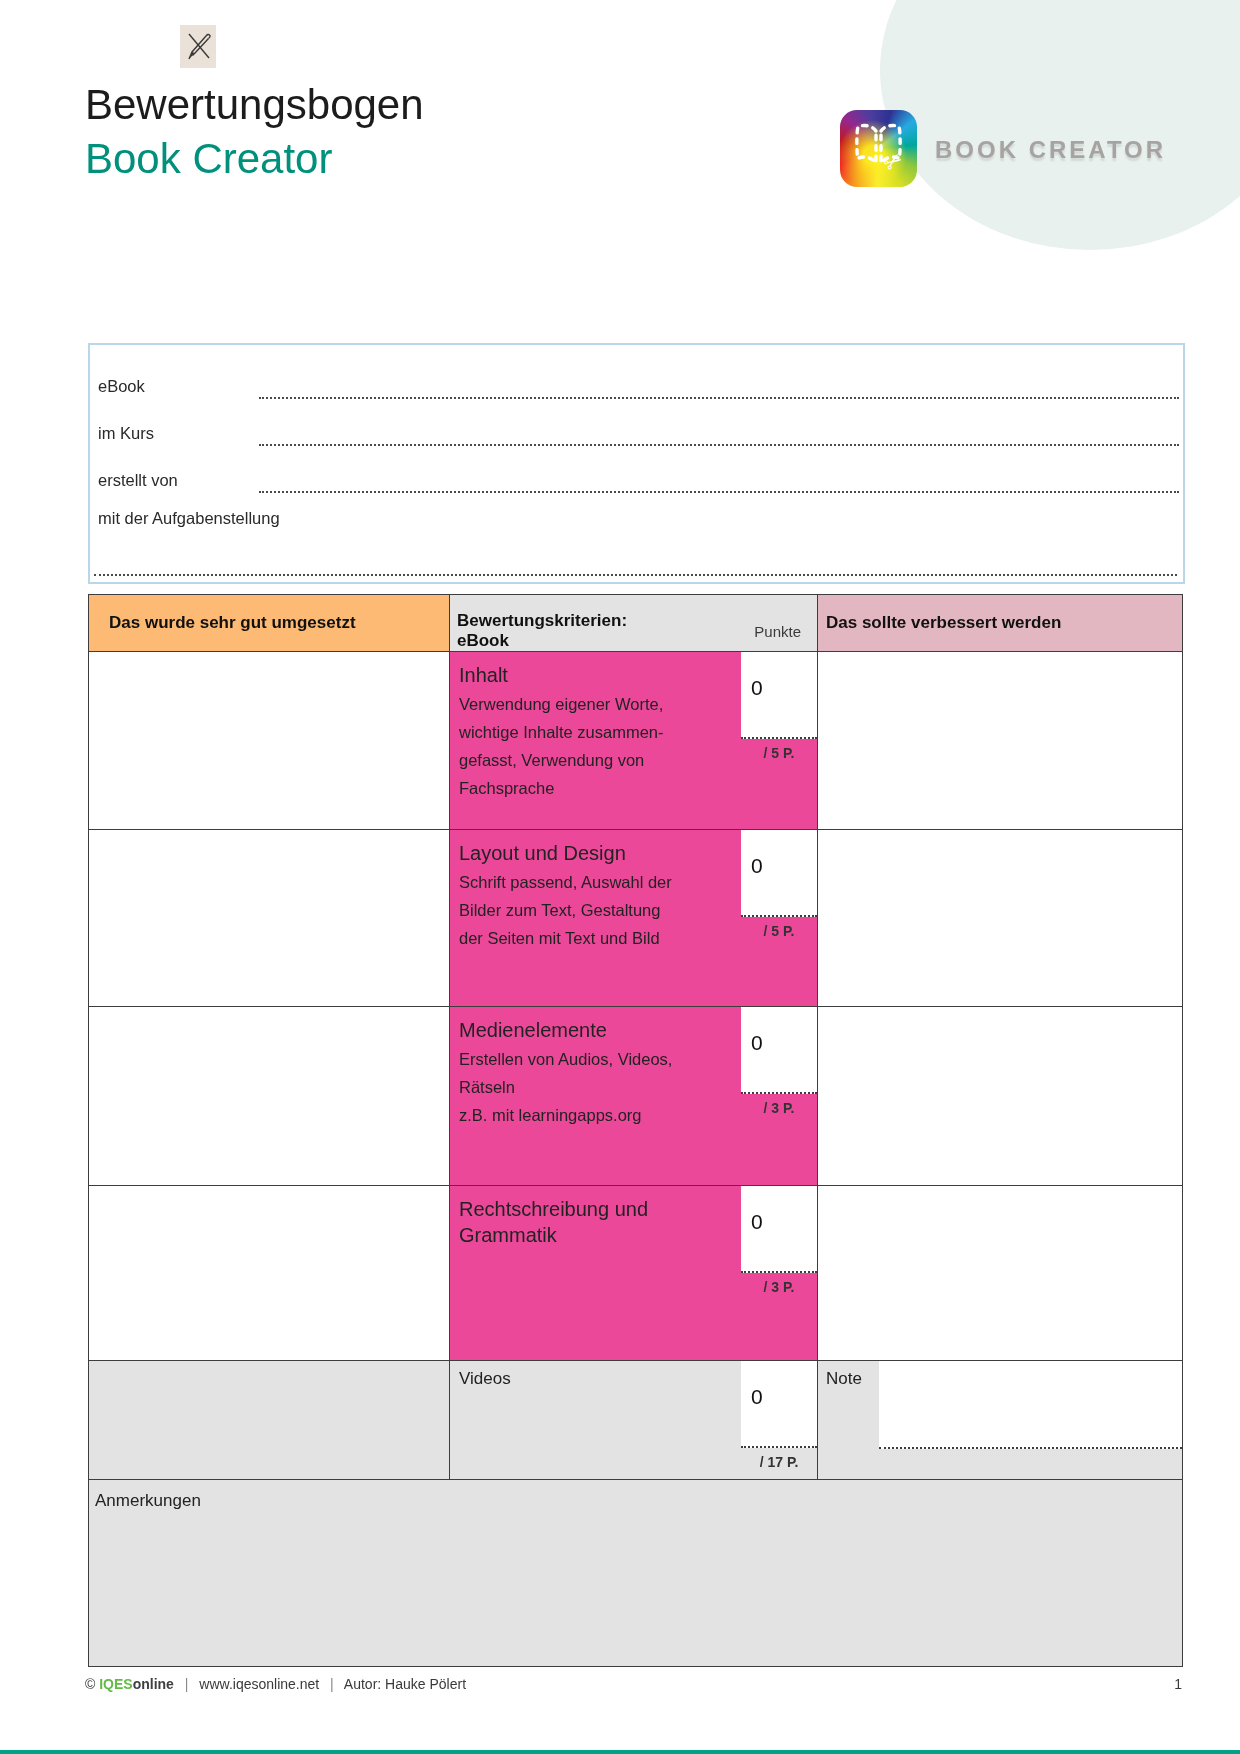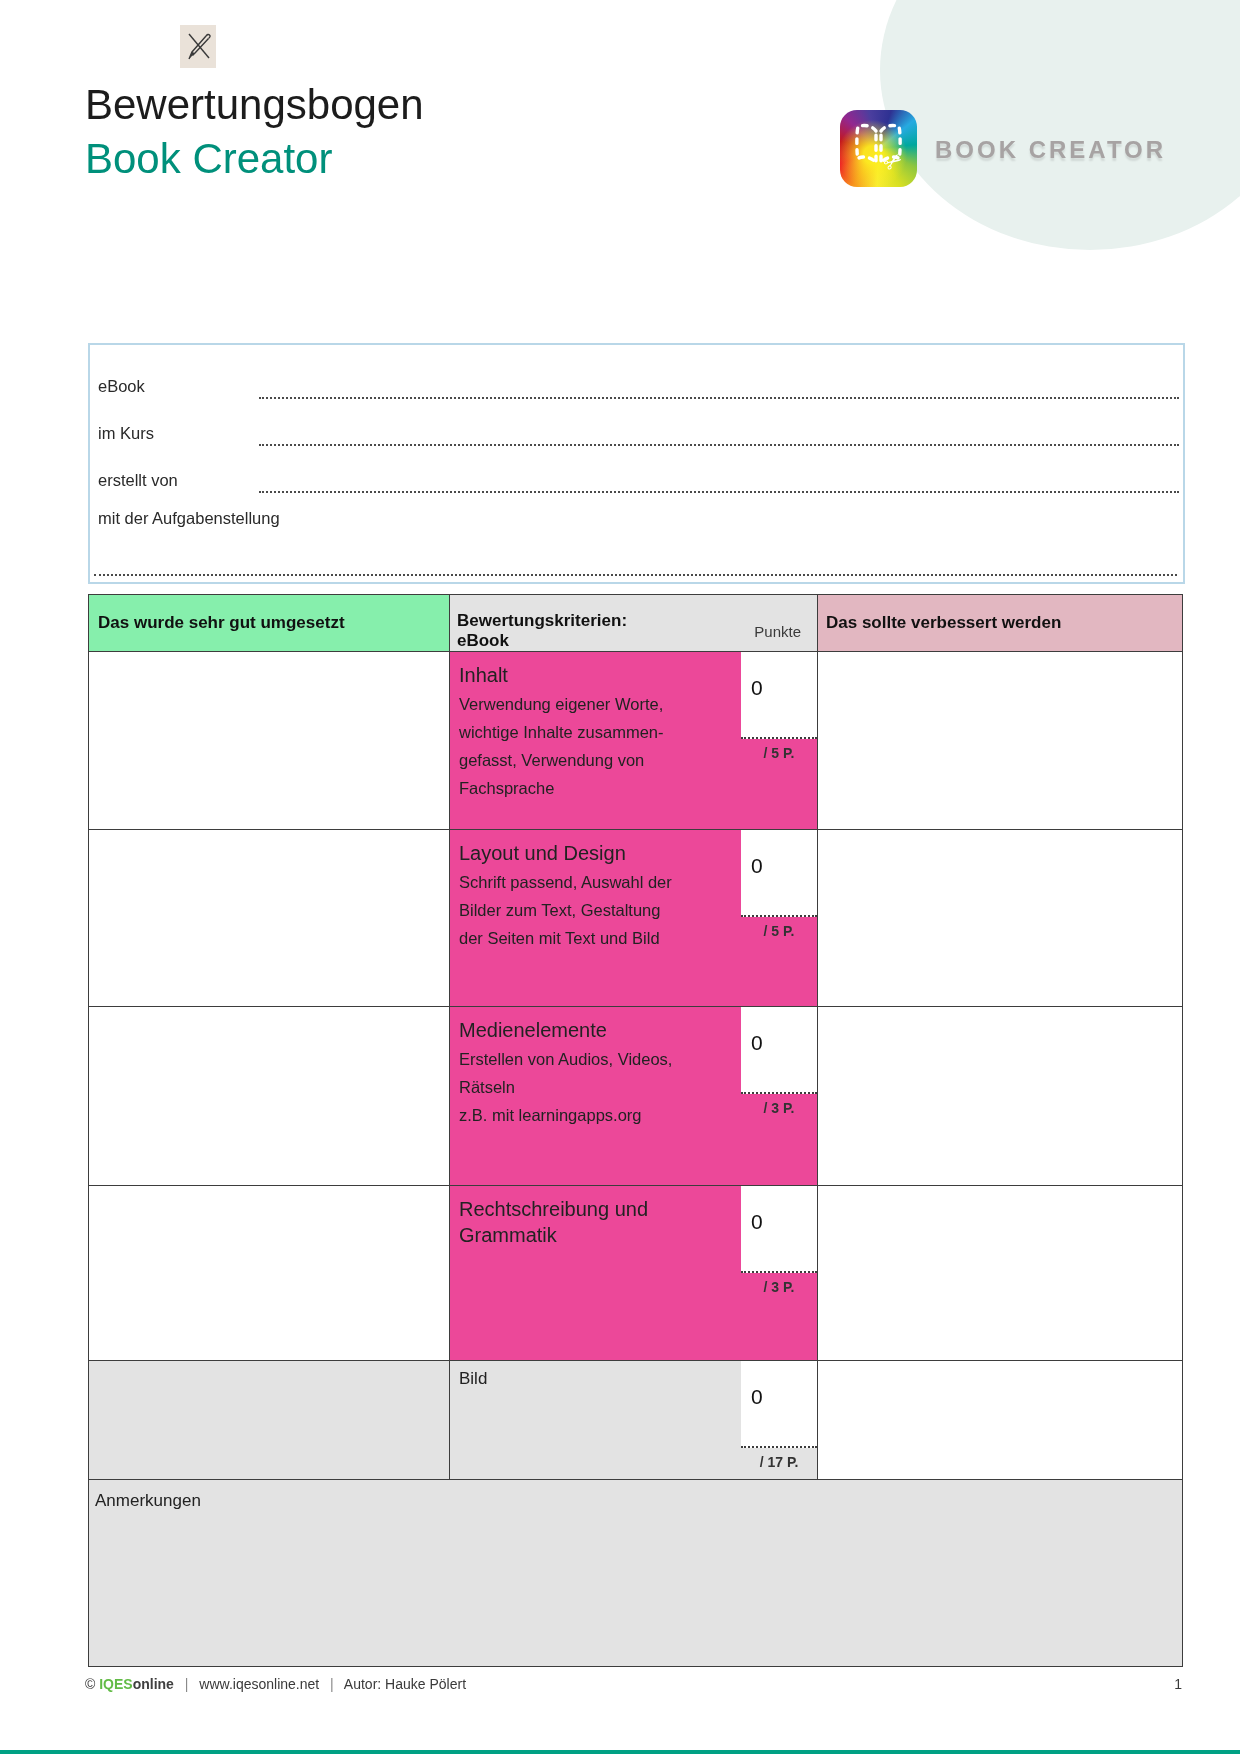--- a/index.html
+++ b/index.html
@@ -48,21 +48,21 @@
   .rubric{
     position:absolute;left:88px;top:594px;width:1095px;
     border:1.5px solid #3d3d3d;box-sizing:border-box;
   }
   .trow{display:grid;grid-template-columns:361px 368px auto;box-sizing:border-box;border-bottom:1.5px solid #3d3d3d;}
   .trow:last-child{border-bottom:none;}
   .cell{box-sizing:border-box;position:relative;}
   .cb{border-right:1.5px solid #3d3d3d;}
   
   .h-row{height:57px;}
-  .h-col1{background:#86efac;display:flex;align-items:center;padding-left:9px;
+  .h-col1{background:#fdba74;display:flex;align-items:center;padding-left:20px;
           font-size:17px;font-weight:bold;color:#111;}
   .h-col2{background:#e3e3e3;display:flex;align-items:center;justify-content:space-between;
           padding:16px 16px 0 7px;}
   .h-crit{font-size:17px;font-weight:bold;line-height:20px;white-space:pre-line;color:#111;}
   .h-punkte{font-size:15px;color:#3a3a3a;font-weight:normal;}
   .h-col3{background:#e2b7c1;display:flex;align-items:center;padding-left:8px;
           font-size:17px;font-weight:bold;color:#111;}
   
   .b-row .c1{background:#fff;}
   .b-row .c2{background:#ec4899;padding:10px 85px 0 9px;}
@@ -208,25 +208,29 @@
           <span class="pts-val">0</span>
         </div>
         <div class="pts-max">/ 3 P.</div>
       </div>
       <div class="cell c3"></div>
     </div>
 
     <div class="trow t-row">
       <div class="cell cb c1"></div>
       <div class="cell cb c2">
-        <span class="total-label">Bild</span>
+        <span class="total-label">Videos</span>
         <div class="pts">
           <span class="pts-val">0</span>
         </div>
         <div class="pts-max">/ 17 P.</div>
+      </div>
+      <div class="cell c3">
+        <span class="note-label">Note</span>
+        <div class="note-box"></div>
       </div>
     </div>
 
     <div class="a-row">
       <div class="anm-label">Anmerkungen</div>
     </div>
 
   </div>
 
   <div class="footer">

